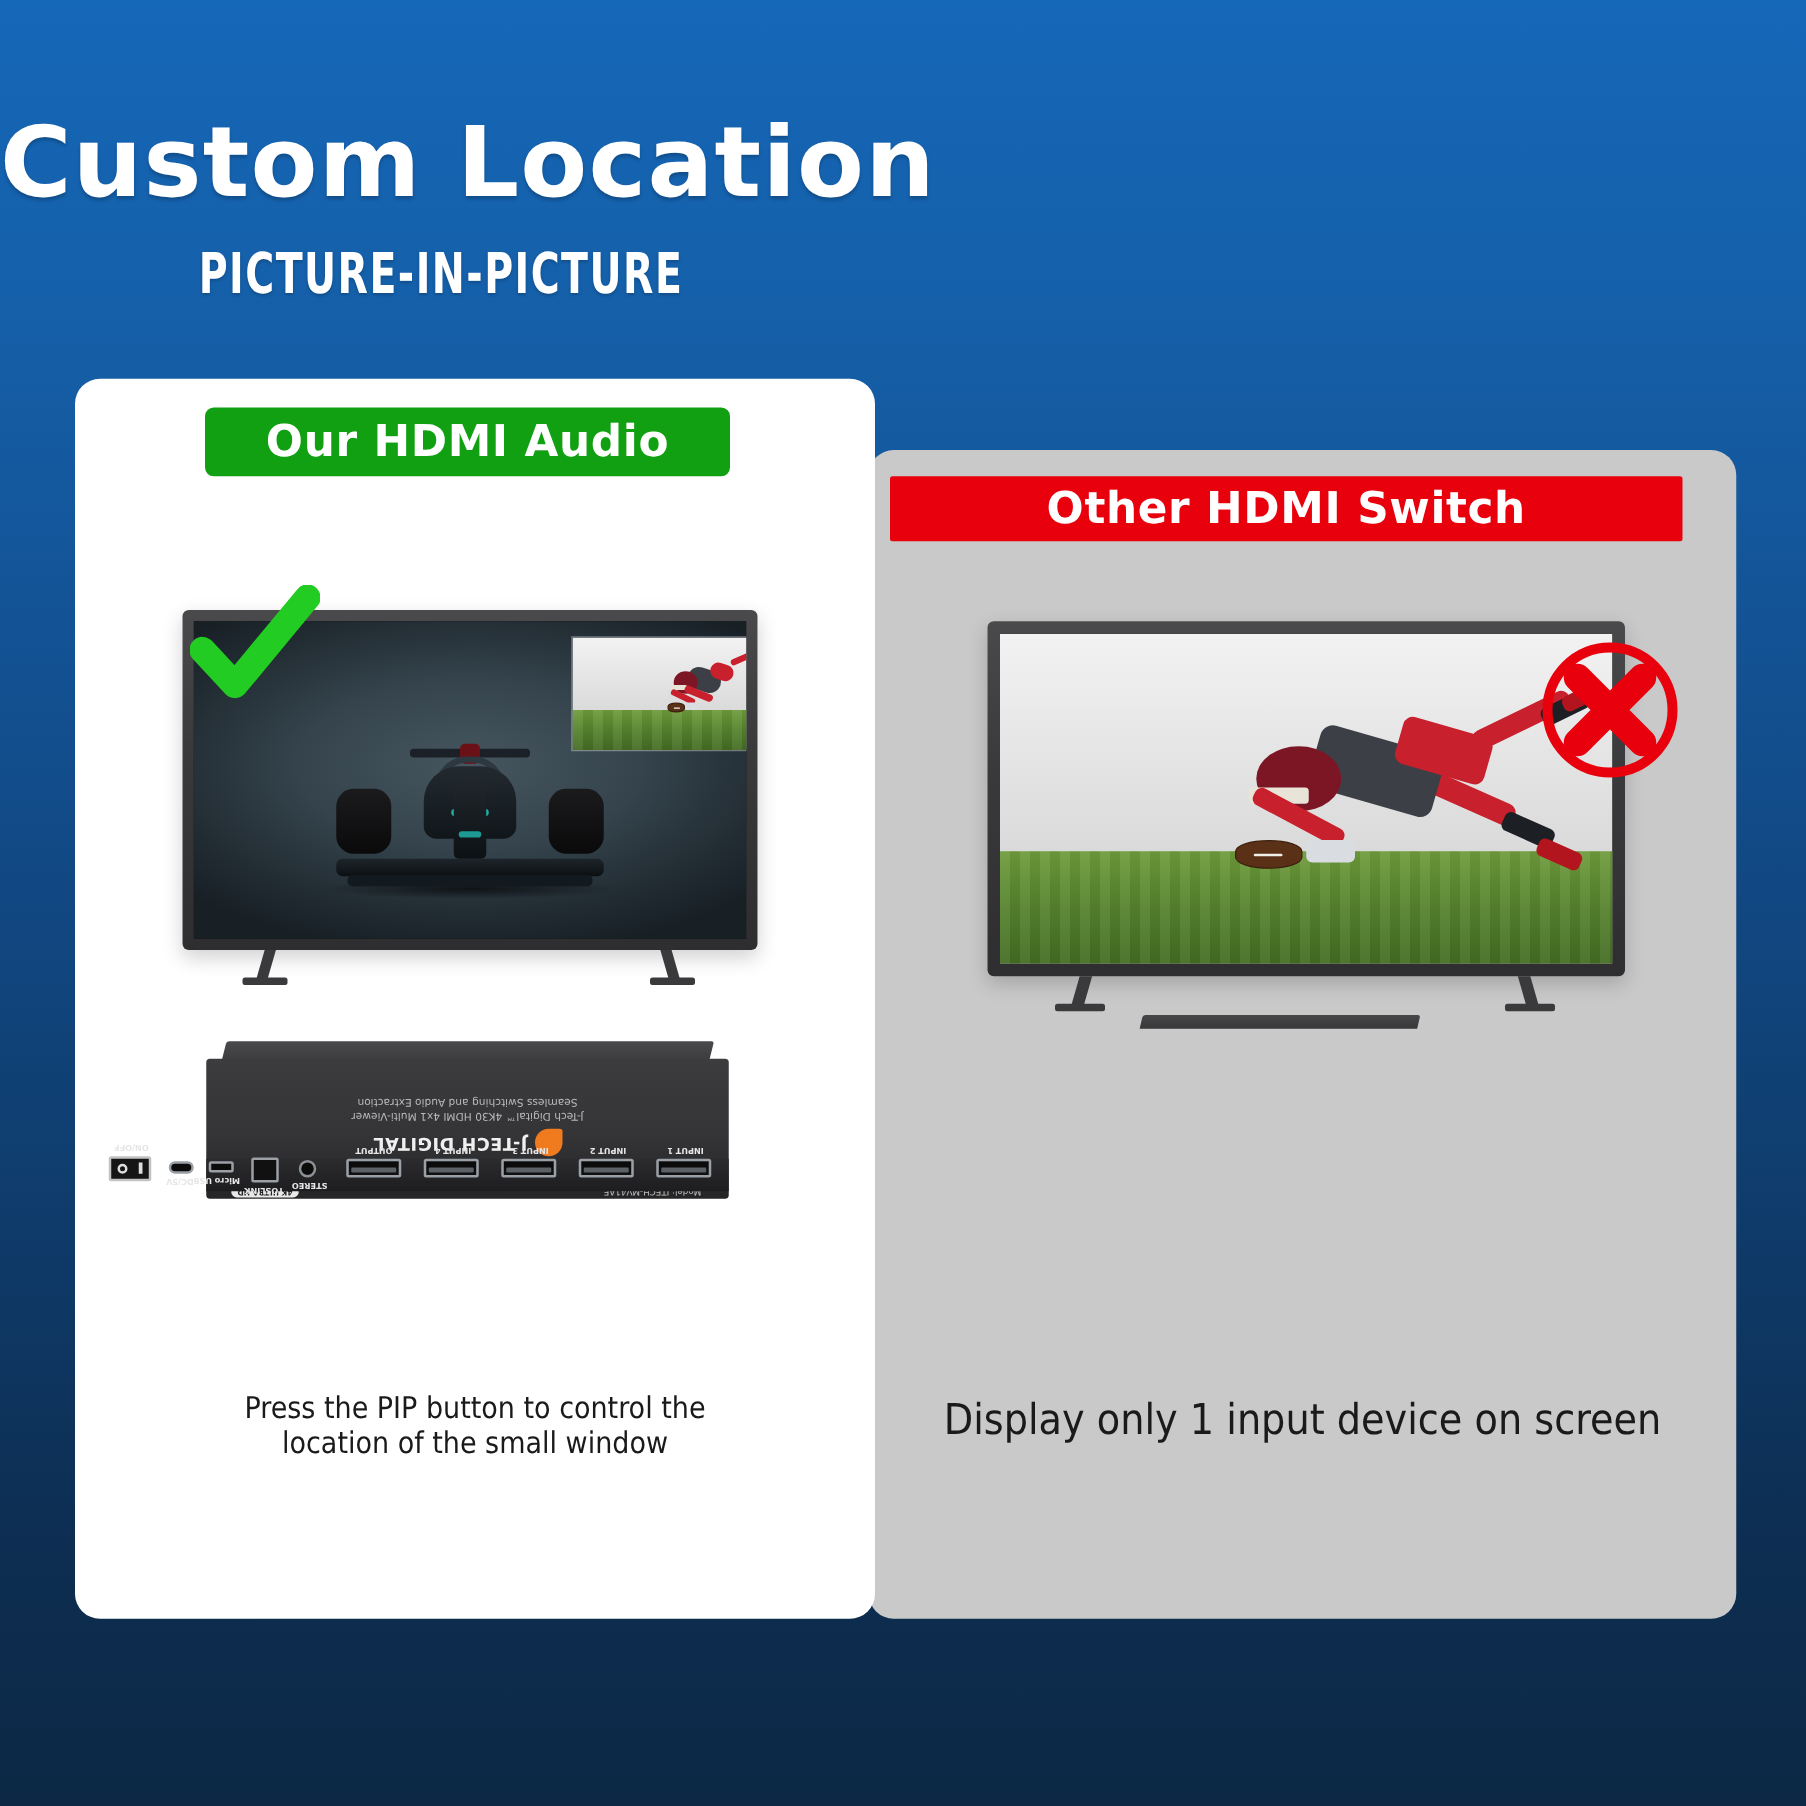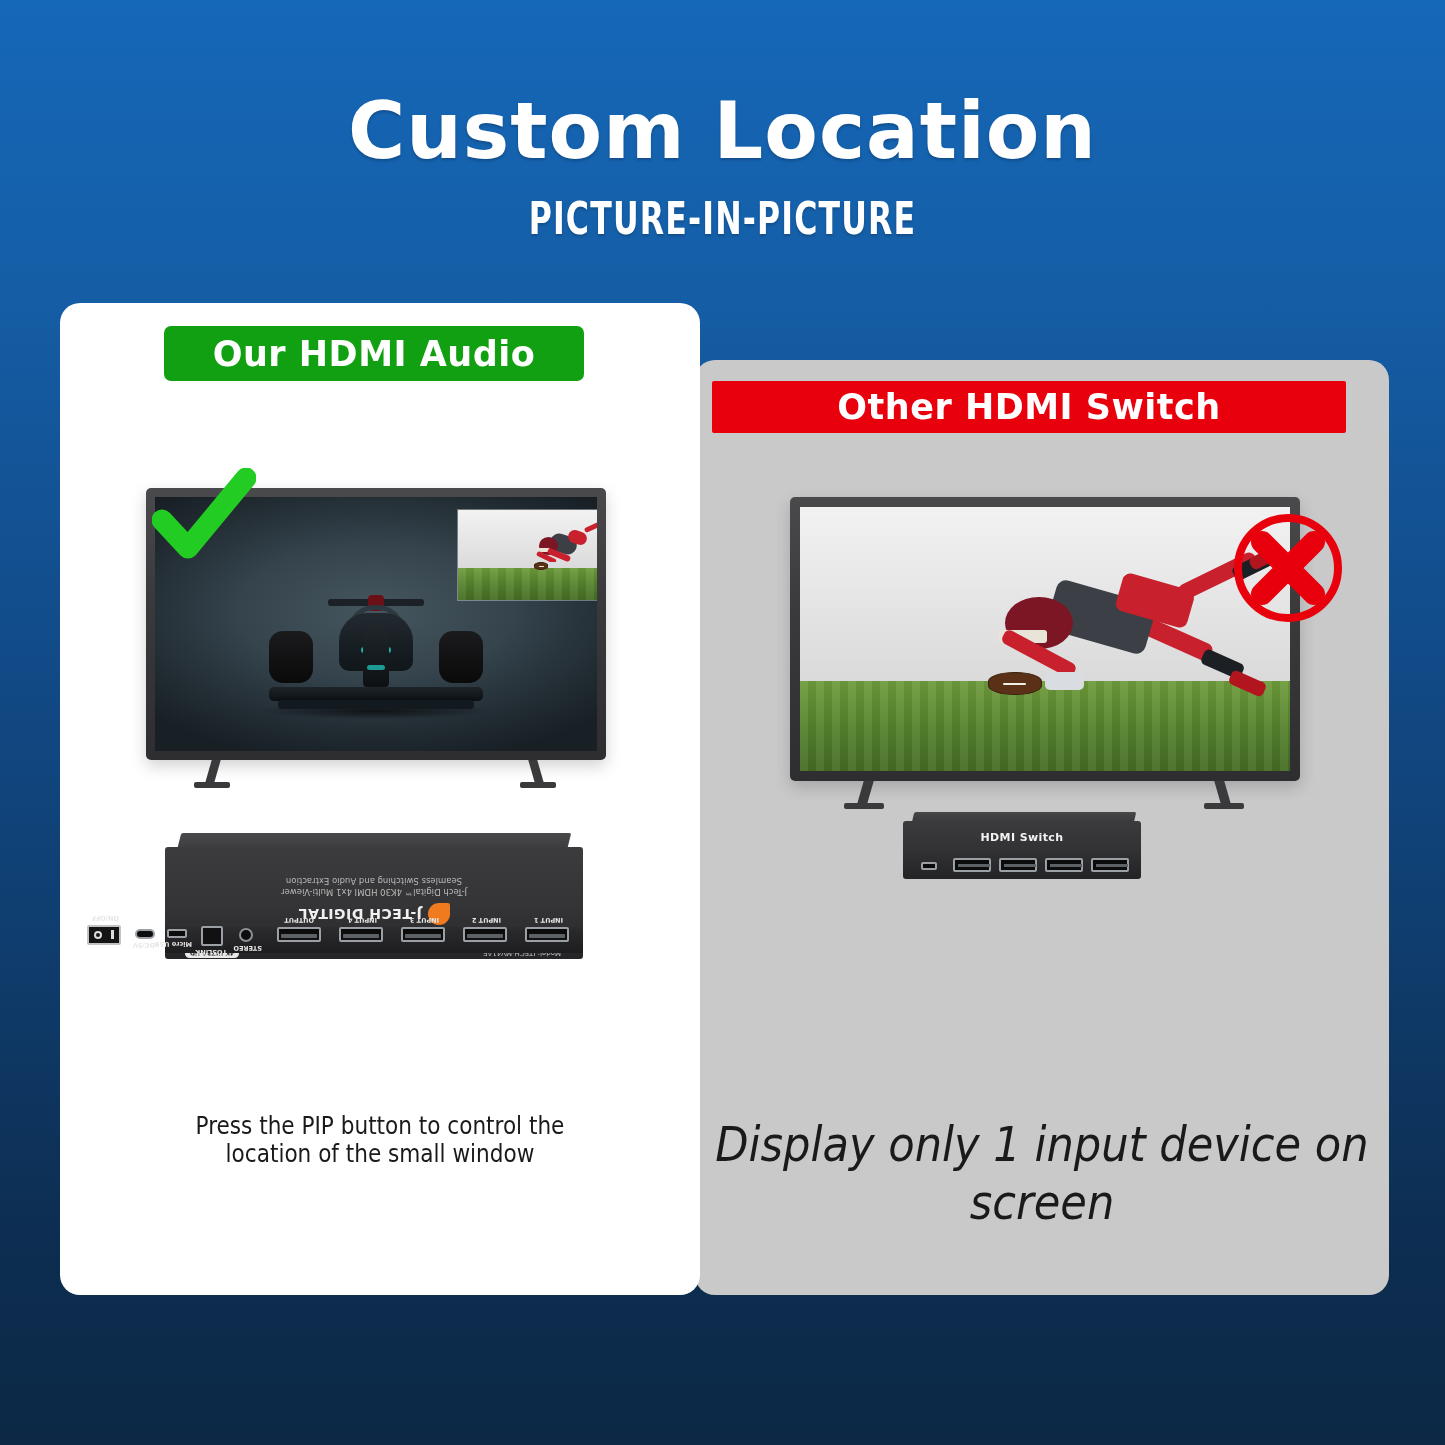--- a/index.html
+++ b/index.html
@@ -5,21 +5,21 @@
   * { margin:0; padding:0; box-sizing:border-box; }
   html, body { width:1445px; height:1445px; }
   body {
     font-family: "Liberation Sans", sans-serif;
     background: linear-gradient(180deg, #1567b8 0%, #155fa8 18%, #124d8c 42%, #0f3d6e 65%, #0d2e52 85%, #0c2845 100%);
     position: relative;
     overflow: hidden;
   }
 
   
-  .header { position:absolute; left:0; top:0; width:1445px; text-align:center; }
+  .header { position:absolute; left:0; top:0; width:1445px; text-align:left; }
   .title {
     margin-top:92px;
     font-family:"DejaVu Sans", sans-serif;
     font-weight:bold;
     font-size:78px;
     letter-spacing:1px;
     color:#ffffff;
     line-height:1.0;
     text-shadow:0 2px 3px rgba(0,0,0,0.22);
   }
@@ -281,21 +281,21 @@
     background:#0b0b0b; border:2px solid #9aa0a6; border-radius:2px;
   }
 
   
   .caption {
     position:absolute; text-align:center; color:#1a1a1a;
     font-family:"DejaVu Sans Condensed","DejaVu Sans", sans-serif;
     z-index:6;
   }
   #caption-left { left:70px; top:1112px; width:620px; font-size:24px; line-height:1.18; }
-  #caption-right { left:700px; top:1116px; width:684px; font-size:48px; line-height:1.2;font-style:italic; }
+  #caption-right { left:700px; top:1116px; width:684px; font-size:34px; line-height:1.2; }
 </style>
 </head>
 <body>
 
 <div class="header">
   <div class="title">Custom Location</div>
   <div class="subtitle">PICTURE-IN-PICTURE</div>
 </div>
 
 <div class="panel-gray"></div>
@@ -445,30 +445,20 @@
             <b></b>
           </div>
         <div class="port-label" style="left:2px; bottom:-11px;">ON/OFF</div>
       </div>
     </div>
   </div>
 </div>
 
 <div id="device-right">
   <div class="rd-top"></div>
-  <div class="rd-face">
-    <div class="rd-label">HDMI Switch</div>
-    <div class="rd-ports">
-      <div class="rd-usb"></div>
-      <div class="rd-hdmi" style="left:50px;"></div>
-      <div class="rd-hdmi" style="left:96px;"></div>
-      <div class="rd-hdmi" style="left:142px;"></div>
-      <div class="rd-hdmi" style="left:188px;"></div>
-    </div>
-  </div>
 </div>
 
 <div class="caption" id="caption-left">
   <div>Press the PIP button to control the</div>
   <div>location of the small window</div>
 </div>
 <div class="caption" id="caption-right">
   <div>Display only 1 input device on screen</div>
 </div>
 

